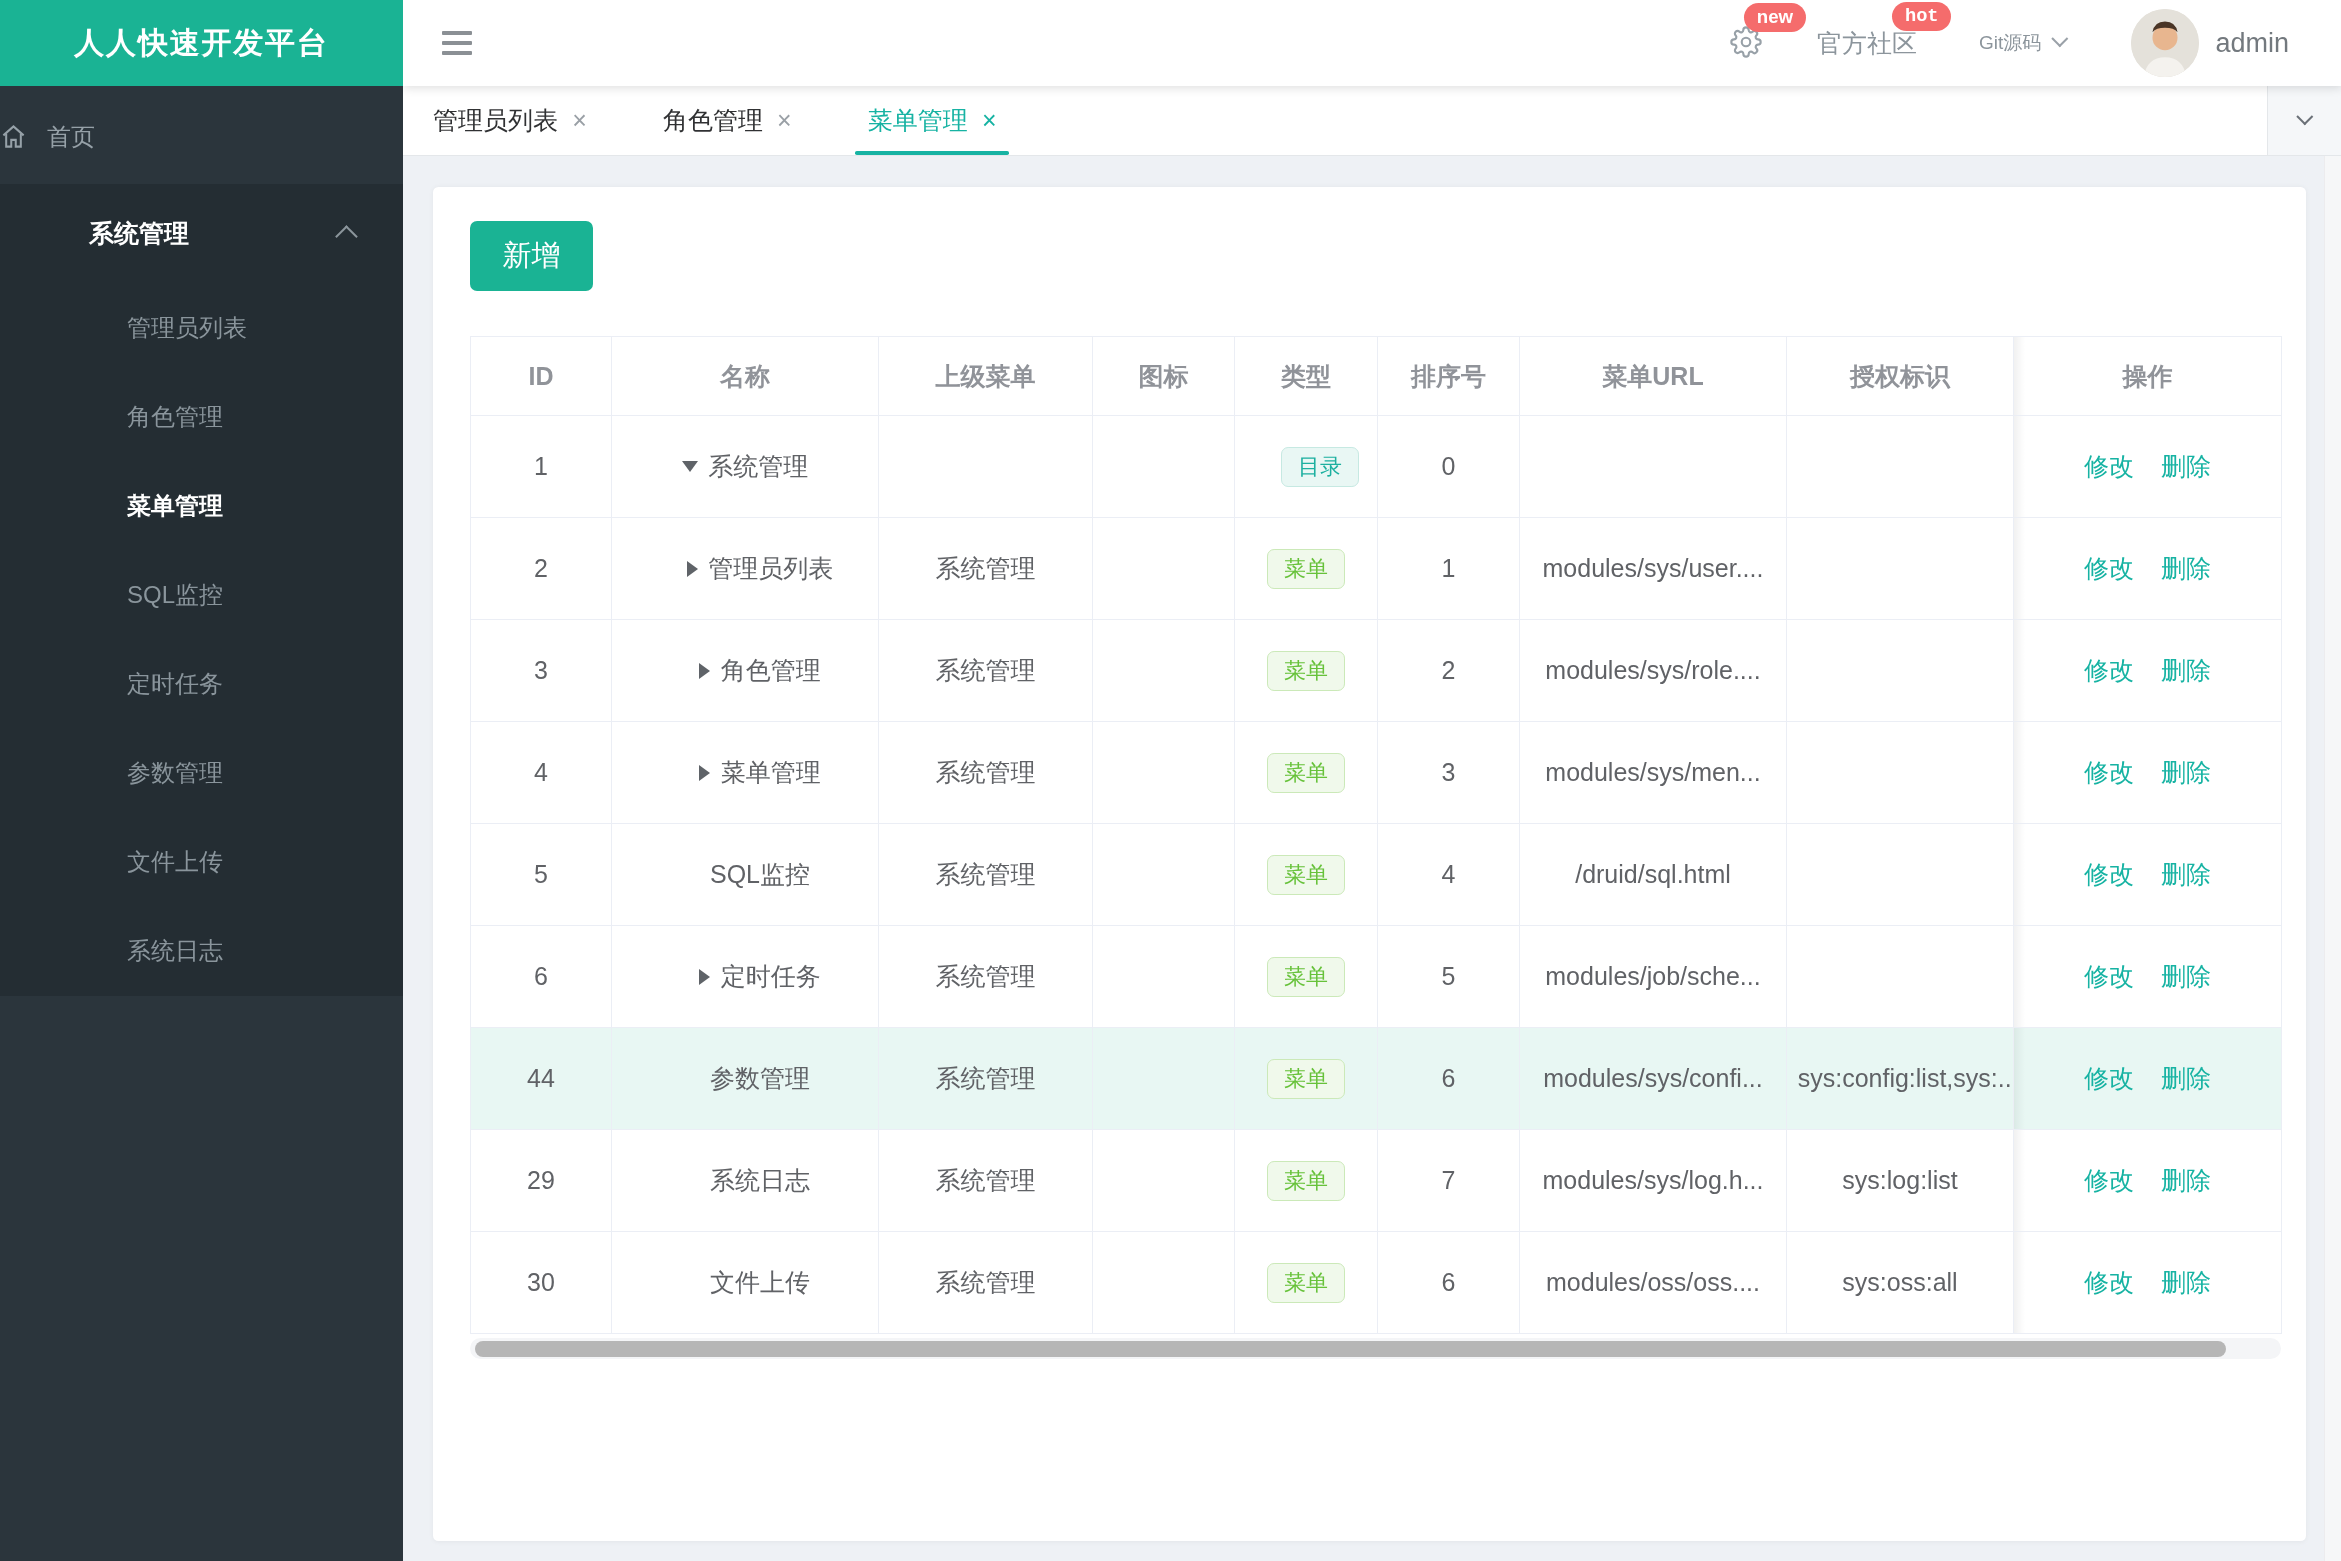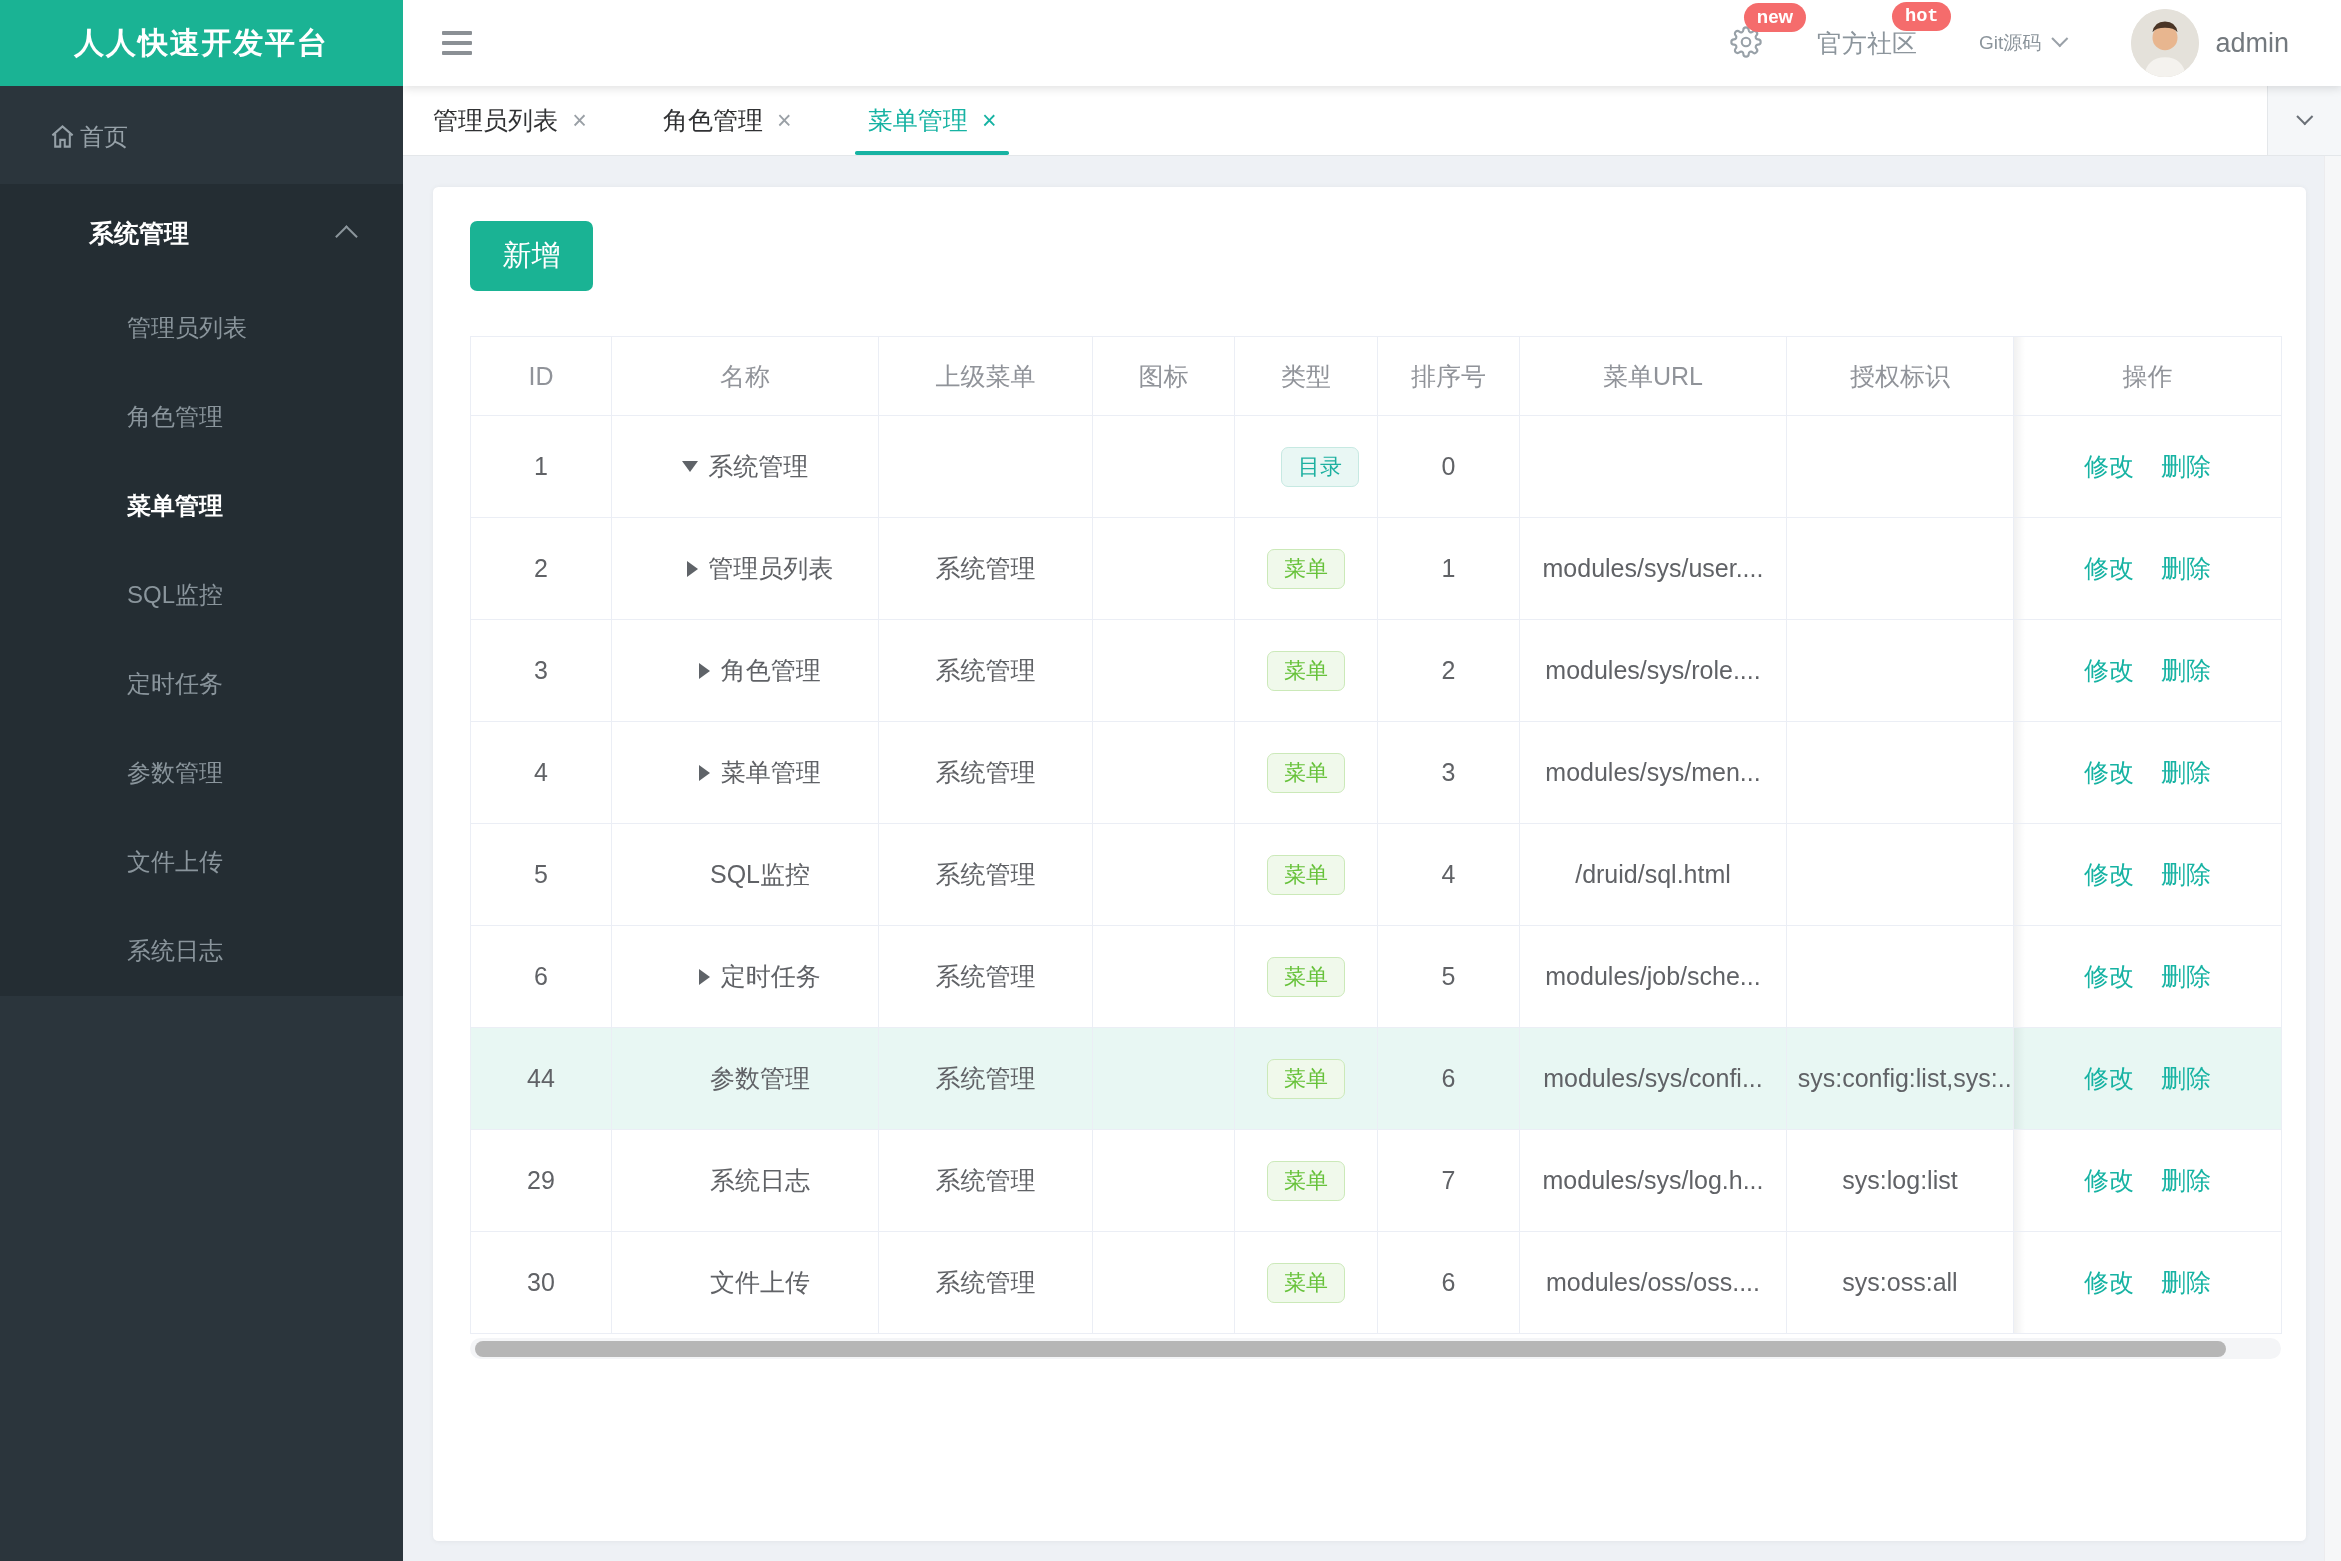--- a/index.html
+++ b/index.html
@@ -3,21 +3,21 @@
 <meta charset="utf-8">
 <style>
   * { box-sizing: border-box; margin: 0; padding: 0; }
   html,body { width:2342px; height:1562px; overflow:hidden; }
   body { font-family:"Liberation Sans", sans-serif; background:#eef1f5; position:relative; }
 
   
   .sidebar { position:absolute; left:0; top:0; width:403px; height:1562px; background:#2b353c; z-index:6; }
   .logo { height:86px; background:#1ab394; color:#fff; font-size:30px; font-weight:bold;
           display:flex; align-items:center; justify-content:center; letter-spacing:1.8px; }
-  .nav-home { height:55px; margin-top:23px; display:flex; align-items:center; padding-left:49px; gap:4px;
+  .nav-home { height:55px; margin-top:23px; display:flex; align-items:center; gap:20px;
               color:#96a1a8; font-size:24px; cursor:pointer; }
   .nav-home svg { display:block; }
   .menu-block { margin-top:19.6px; background:#242d33; }
   .menu-header { height:100px; display:flex; align-items:center; justify-content:space-between;
                  padding:0 46px 0 89px; color:#ffffff; font-weight:bold; font-size:25px; cursor:pointer; }
   .chev-up { width:16px; height:16px; border-left:2.7px solid #8b959c; border-top:2.7px solid #8b959c;
              transform:rotate(45deg) translateY(3.6px); }
   .submenu { list-style:none; }
   .submenu li { height:89px; display:flex; align-items:center; padding-left:127px;
                 color:#8a959c; font-size:24px; cursor:pointer; }
@@ -58,21 +58,21 @@
 
   
   .content { position:absolute; left:403px; top:157px; width:1939px; height:1405px; background:#eef1f5; }
   .card { position:absolute; left:30px; top:30px; width:1873px; height:1354px; background:#fff;
           border-radius:5.3px; box-shadow:0 0.9px 5.3px rgba(0,0,0,0.05); }
   .add-btn { position:absolute; left:37px; top:34px; width:123px; height:70px; background:#1ab394;
              color:#fff; font-size:29px; border:none; border-radius:7.1px; cursor:pointer; }
 
   .table-wrap { position:absolute; left:37px; top:149px; width:1811px; }
   table { border-collapse:collapse; table-layout:fixed; width:1811px; font-size:25px; color:#606266; }
-  th { height:79px; font-weight:normal; color:#909399; border:0.9px solid #ebeef5; background:#fff; }
+  th { height:79px; font-weight:bold; color:#909399; border:0.9px solid #ebeef5; background:#fff; }
   td { height:102px; border:0.9px solid #ebeef5; text-align:center; padding:0 10.7px;
        overflow:hidden; white-space:nowrap; background:#fff; }
   tr.highlight td { background:#e8f7f3; }
   .name-cell { display:flex; align-items:center; justify-content:center; }
   .name-cell.indent { padding-left:30px; }
   .arrow-right { width:0; height:0; border-top:8px solid transparent; border-bottom:8px solid transparent;
                  border-left:11.6px solid #5f6368; margin-right:10.7px; cursor:pointer; flex:none; }
   .arrow-down { width:0; height:0; border-left:8px solid transparent; border-right:8px solid transparent;
                 border-top:11.6px solid #5f6368; margin-right:10.7px; cursor:pointer; flex:none; }
   .tag { display:inline-block; padding:8px 16px; border-radius:7.1px; font-size:22px; line-height:1; }

